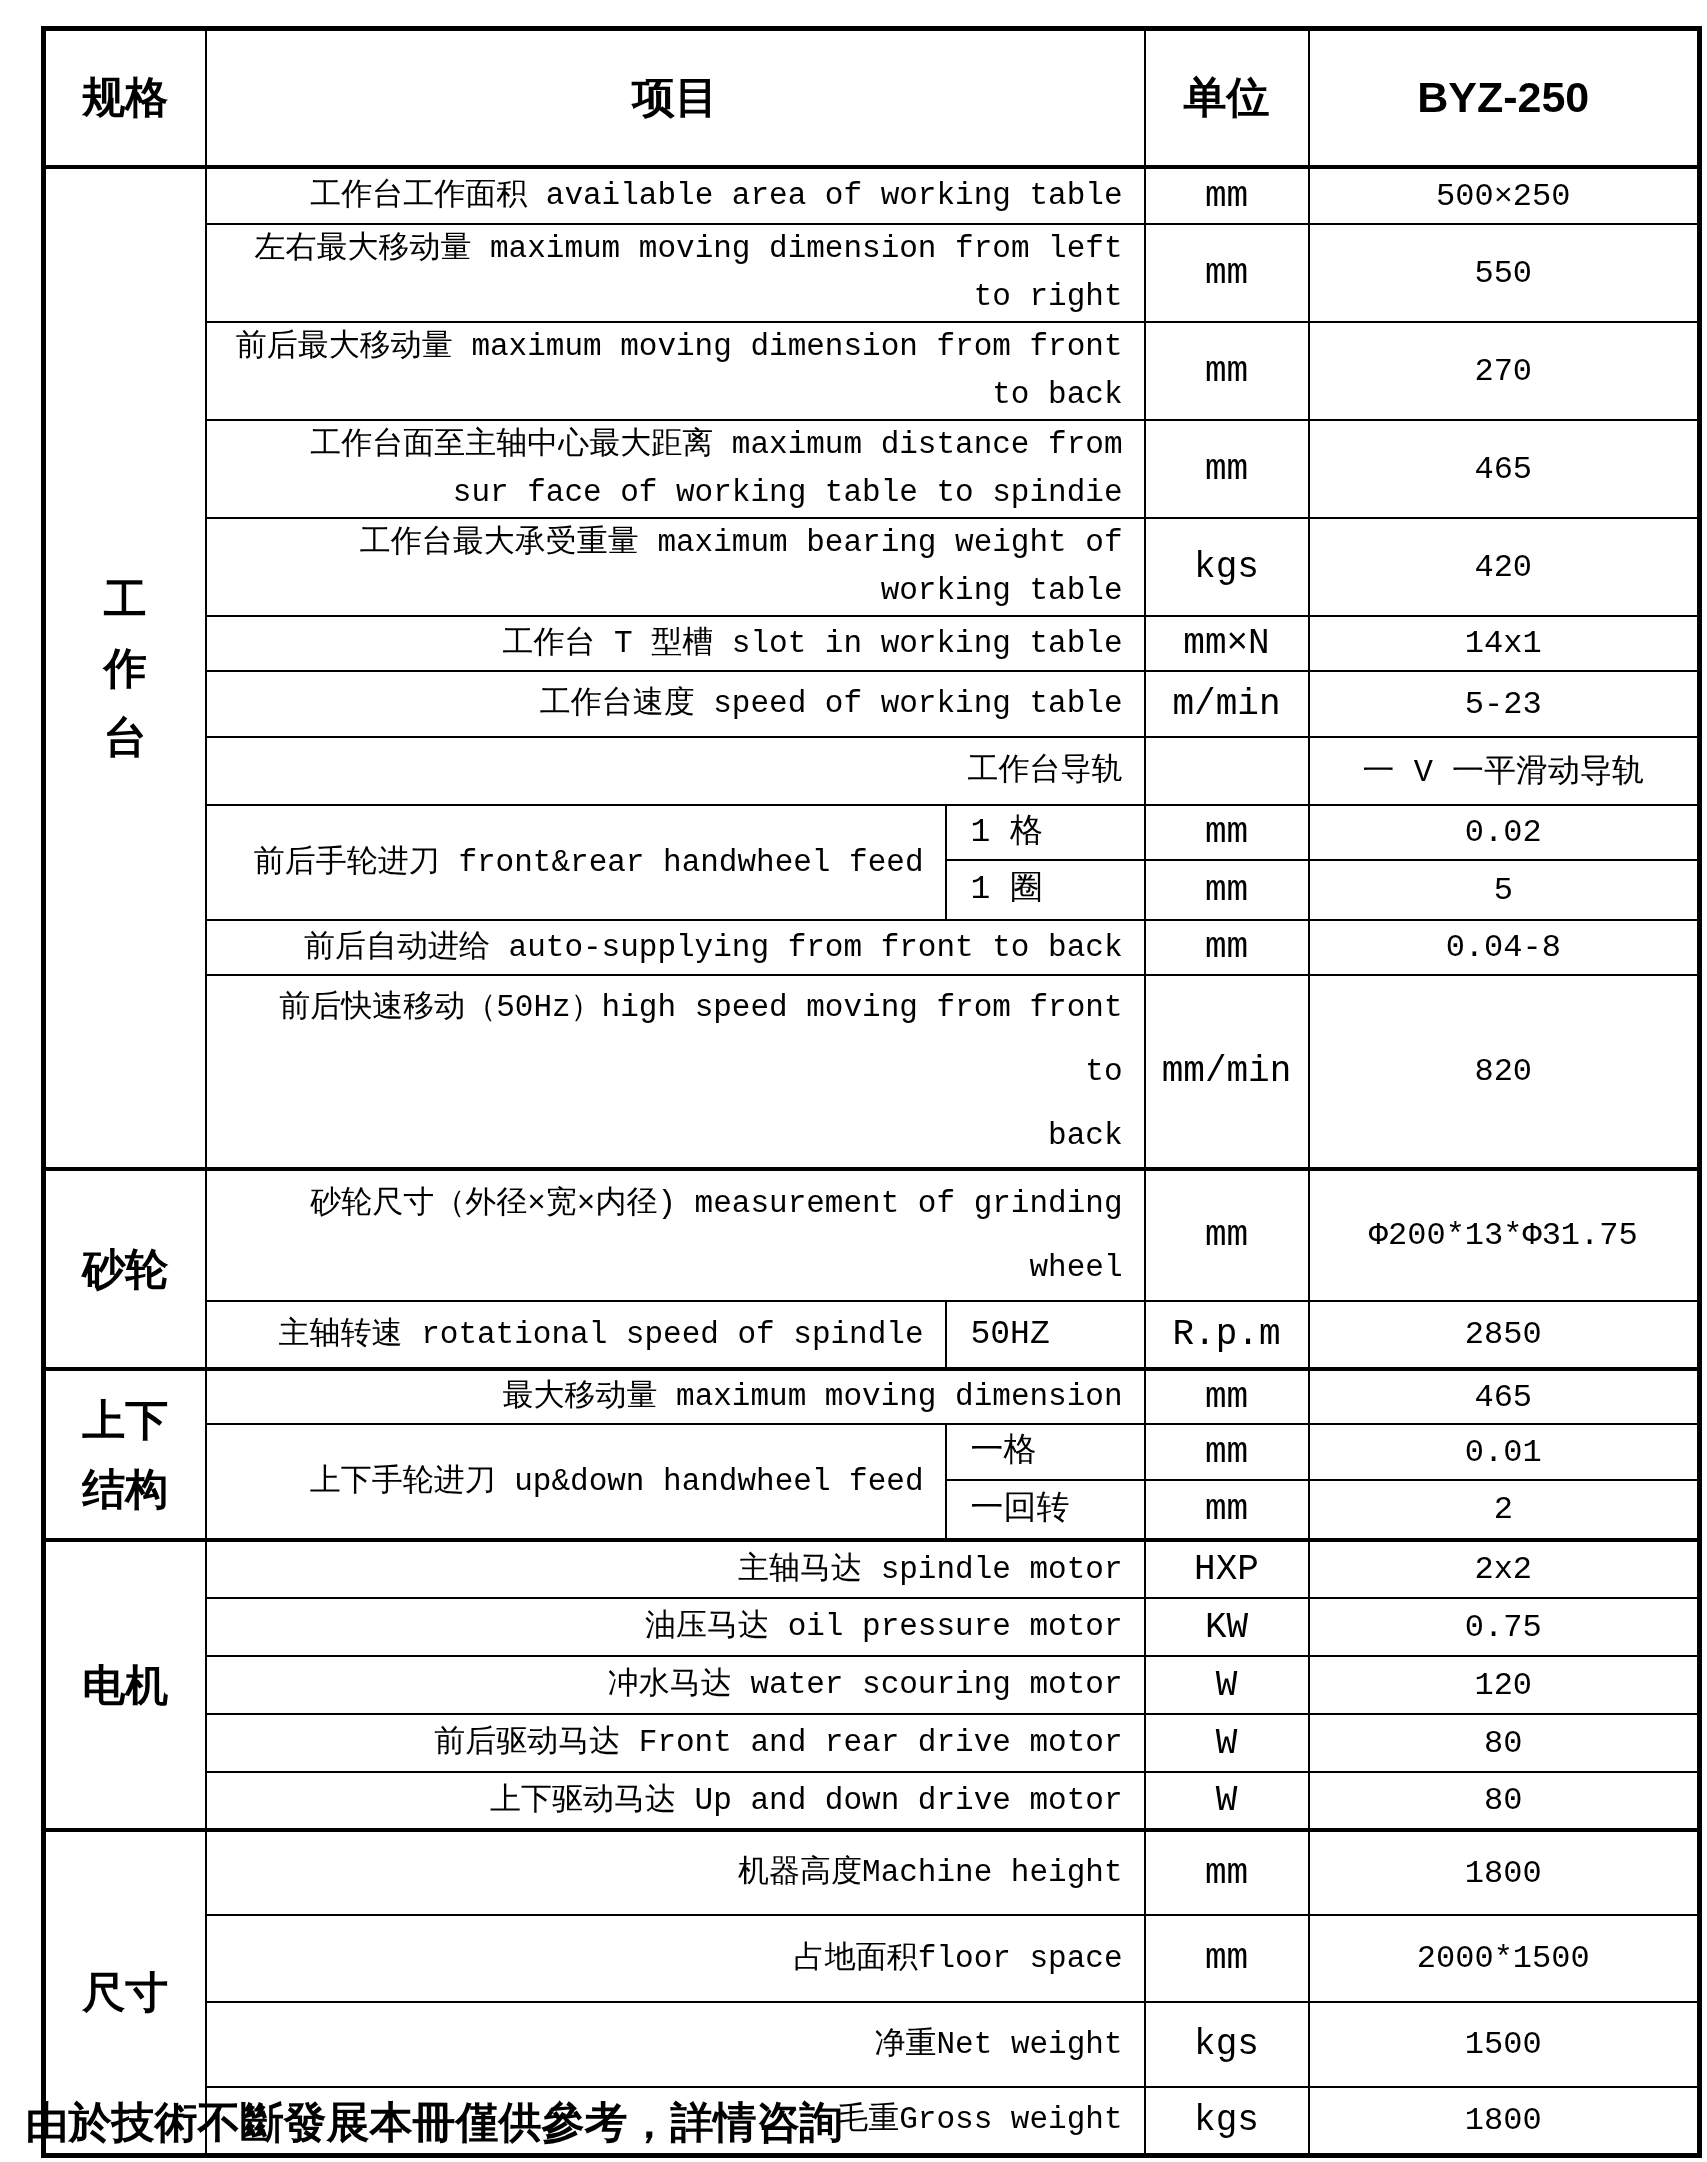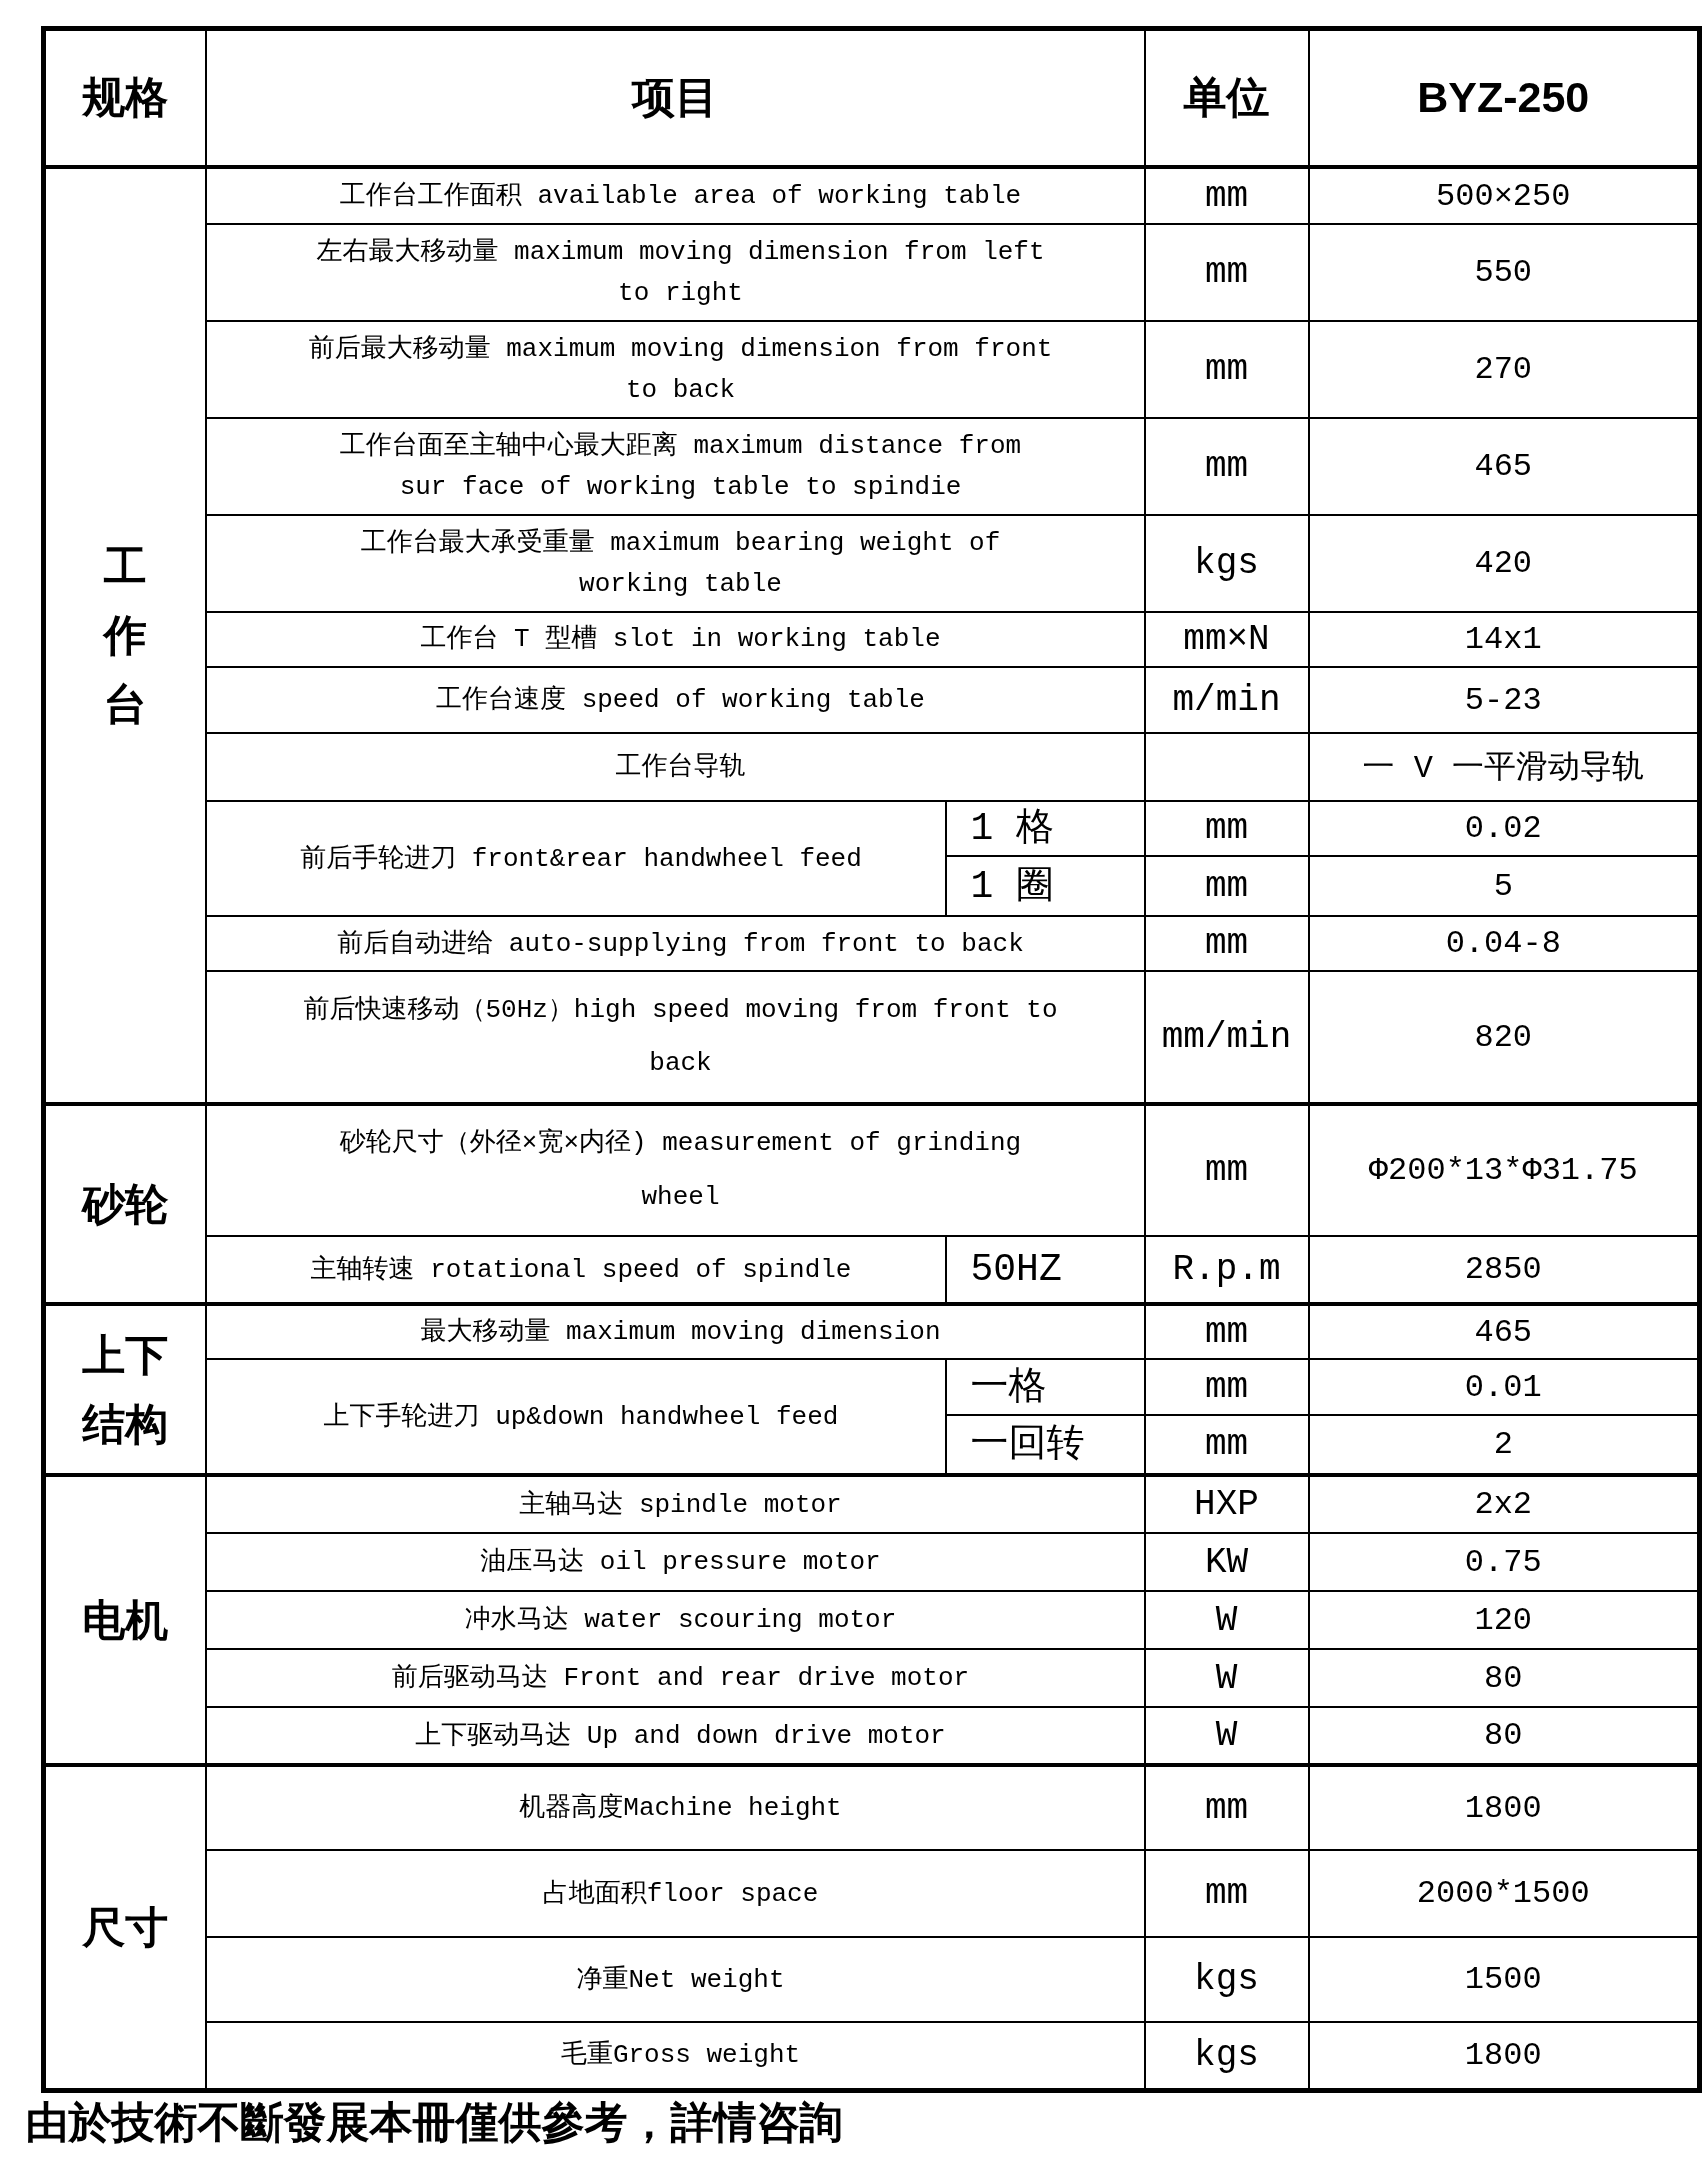--- a/index.html
+++ b/index.html
@@ -36,31 +36,31 @@
   td.group {
     font-family: "Liberation Sans", sans-serif;
     font-weight: bold;
     font-size: 43px;
     text-align: center;
     vertical-align: middle;
     white-space: pre-line;
     line-height: 1.6;
   }
   td.item {
-    font-size: 26px;
-    text-align: center;
+    font-size: 31px;
+    text-align: right;
     vertical-align: middle;
     padding-left: 19px;
-    padding-right: 8px;
+    padding-right: 21px;
     white-space: pre-line;
     line-height: 1.55;
   }
   td.item.tall { line-height: 2.05; }
   td.sub {
-    font-size: 38px;
+    font-size: 33px;
     text-align: left;
     vertical-align: middle;
     padding-left: 24px;
     line-height: 1.4;
   }
   td.unit {
     font-size: 36px;
     text-align: center;
     vertical-align: middle;
   }

